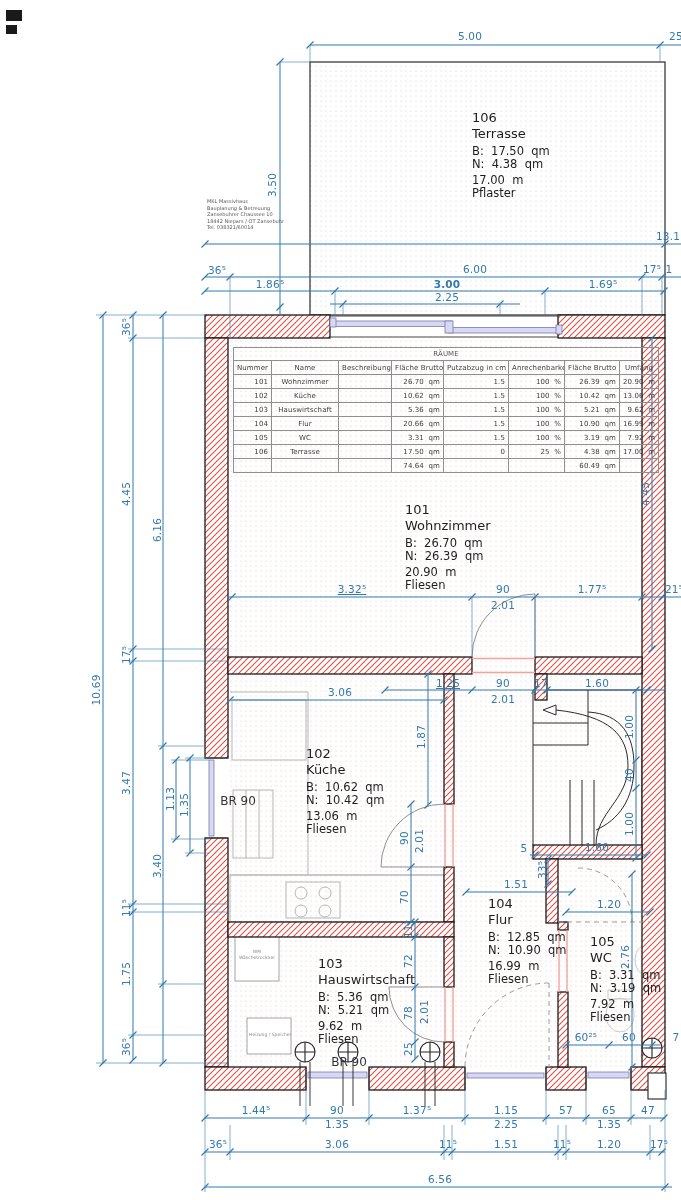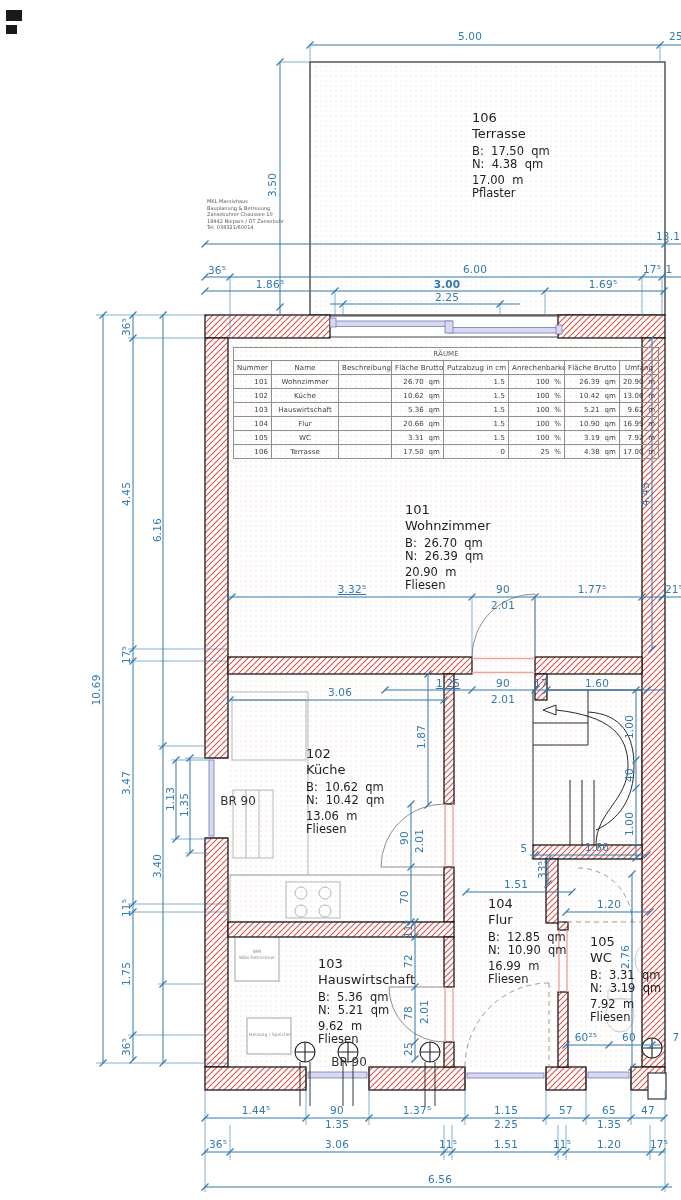--- a/index.html
+++ b/index.html
@@ -340,19 +340,29 @@
         <tr>
           <td class="rgt">106</td>
           <td>Terrasse</td>
           <td></td>
           <td class="rgt">17.50  qm</td>
           <td class="rgt">0</td>
           <td class="rgt">25  %</td>
           <td class="rgt">4.38  qm</td>
           <td class="rgt">17.00  m</td>
         </tr>
+        <tr>
+          <td class="rgt"></td>
+          <td></td>
+          <td></td>
+          <td class="rgt">74.64  qm</td>
+          <td class="rgt"></td>
+          <td class="rgt"></td>
+          <td class="rgt">60.49  qm</td>
+          <td class="rgt"></td>
+        </tr>
       </tbody>
     </table>
   </div>
 <div id="company"><span style="display: block;">MKL Massivhaus</span><span style="display: block;">Bauplanung &amp; Betreuung</span><span style="display: block;">Zansebuhrer Chaussee 10</span><span style="display: block;">18442 Niepars / OT Zansebuhr</span><span style="display: block;">Tel. 038321/60014</span></div>
 
 <div class="fixlbl" style="left:257px;top:954px"><span>WM</span><br><span>Wäschetrockner</span></div>
 <div class="fixlbl" style="left:269px;top:1035px;width:40px"><span>Heizung / Speicher</span></div>
 
 </body></html>

